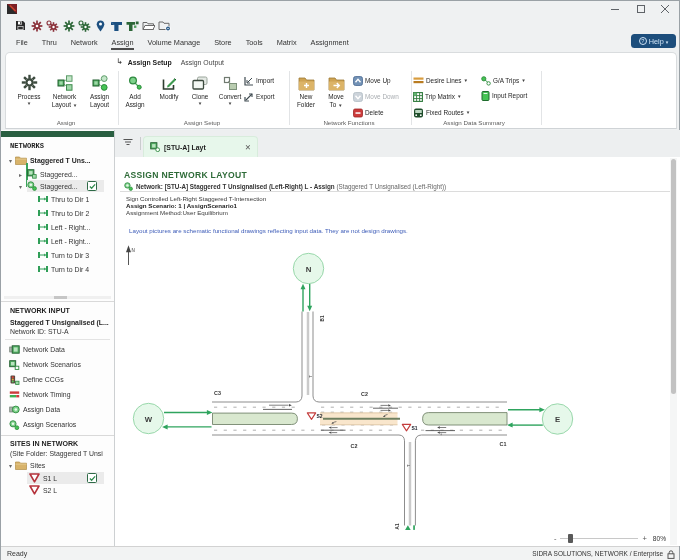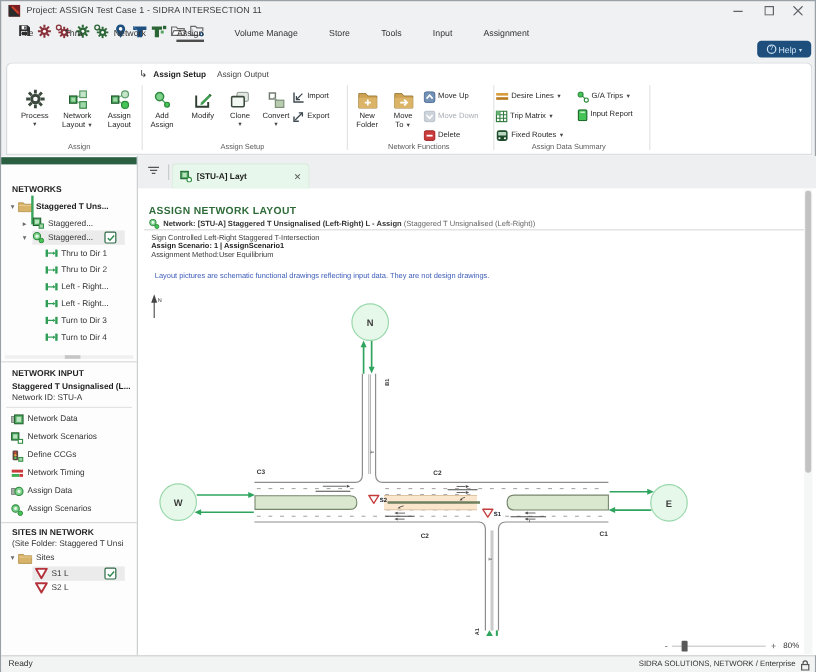--- a/index.html
+++ b/index.html
@@ -16,21 +16,21 @@
   .titlebar .logo { position:absolute; left:6px; top:3px; }
   .titlebar .title { position:absolute; left:21px; top:3px; font-size:7.4px; color:#3a3a3a; letter-spacing:.1px; }
   .winbtn { position:absolute; top:0; width:24px; height:15px; display:flex; align-items:center; justify-content:center; color:#5f6368; }
   .winbtn.min { right:52px; } .winbtn.max { right:26px; } .winbtn.cls { right:2px; }
 
   
   .qat { position:absolute; left:13px; top:17px; height:15px; display:flex; gap:3px; align-items:center; }
   .qat .qicon { width:13px; height:13px; display:flex; align-items:center; justify-content:center; }
 
   
-  .menubar { position:absolute; left:8px; top:19px; height:15px; display:flex; gap:12px; }
+  .menubar { position:absolute; left:8px; top:34px; height:15px; display:flex; gap:0; }
   .menu-item { font-size:7.3px; color:#333; padding:3px 7px 4px 7px; position:relative; }
   .menu-item.active { font-weight:400; }
   .menu-item.active::after { content:""; position:absolute; left:6px; right:6px; bottom:0px; height:1.6px; background:#4d4d4d; }
   .help-btn { position:absolute; right:3px; top:33px; width:45px; height:14px; background:#1d4e7c; border-radius:3.5px;
       color:#cfe3f5; font-size:7.3px; display:flex; align-items:center; justify-content:center; gap:2px; }
   .help-btn .q { width:8px; height:8px; border:1px solid #cfe3f5; border-radius:50%; font-size:5.5px; display:flex; align-items:center; justify-content:center; }
   .help-btn .chv { font-size:5px; margin-top:1px; }
 
   
   .ribbon { position:absolute; left:4px; top:51px; width:672px; height:77px; background:#fff;
@@ -107,21 +107,20 @@
 <div id="app">
 
   <div class="titlebar">
     <span class="logo">
       <svg width="10" height="10" viewBox="0 0 10 10">
           <rect x="0" y="0" width="10" height="10" fill="#7c1f24"></rect>
           <path d="M0,0 L10,10 L0,10 Z" fill="#2b2b2b"></path>
           <path d="M3,1.5 L8.5,7" stroke="#c8452c" stroke-width="1.6"></path>
         </svg>
     </span>
-    <span class="title">Project: ASSIGN Test Case 1  -  SIDRA INTERSECTION 11</span>
     <span class="winbtn min">
         <svg width="8" height="8" viewBox="0 0 8 8">
           <line x1="0" y1="4.5" x2="8" y2="4.5" stroke="#5f6368" stroke-width="1"></line>
         </svg>
       </span>
     <span class="winbtn max">
         <svg width="8" height="8" viewBox="0 0 8 8">
           <rect x="0.5" y="0.5" width="7" height="7" fill="none" stroke="#5f6368" stroke-width="1"></rect>
         </svg>
       </span>
@@ -252,21 +251,21 @@
   </div>
 
   <div class="menubar">
     <span class="menu-item">File</span>
     <span class="menu-item">Thru</span>
     <span class="menu-item">Network</span>
     <span class="menu-item active">Assign</span>
     <span class="menu-item">Volume Manage</span>
     <span class="menu-item">Store</span>
     <span class="menu-item">Tools</span>
-    <span class="menu-item">Input</span>
+    <span class="menu-item">Matrix</span>
     <span class="menu-item">Assignment</span>
   </div>
   <div class="help-btn">
     <span class="q">?</span>
     <span>Help</span>
     <span class="chv">▾</span>
   </div>
 
   <div class="ribbon">
     <div class="subtabs">
@@ -494,21 +493,21 @@
       <span class="slb">Input Report</span>
     </div>
     <div class="rsep" style="left:535px;"></div>
     <div class="rgroup-label" style="left:414px; width:108px;">Assign Data Summary</div>
   </div>
 
   <div class="sidebar">
     <div class="sb-greenbar"></div>
 
     <div style="position:absolute; left:0; top:7px; width:113px;">
-      <div class="panel-h" style="margin:17px 0 0 9px;">NETWORKS</div>
+      <div class="panel-h" style="margin:5px 0 0 9px;font-family:Liberation Mono, monospace;">NETWORKS</div>
       <div class="trow" style="height:15px; margin-top:3px; padding-left:6px;">
         <span class="chev">▾</span>
         <span style="margin:0 3px 0 1px;">
             <svg width="12" height="9" viewBox="0 0 12 9">
               <path d="M0.5,1 H4.5 L5.5,2.2 H11.5 V8.5 H0.5 Z" fill="#d8b36a" stroke="#b08e47" stroke-width="0.7"></path>
               <path d="M0.5,3.2 H11.5" stroke="#e8cd92" stroke-width="0.8"></path>
             </svg>
           </span>
         <span class="lbl b">Staggered T Uns...</span>
       </div>

